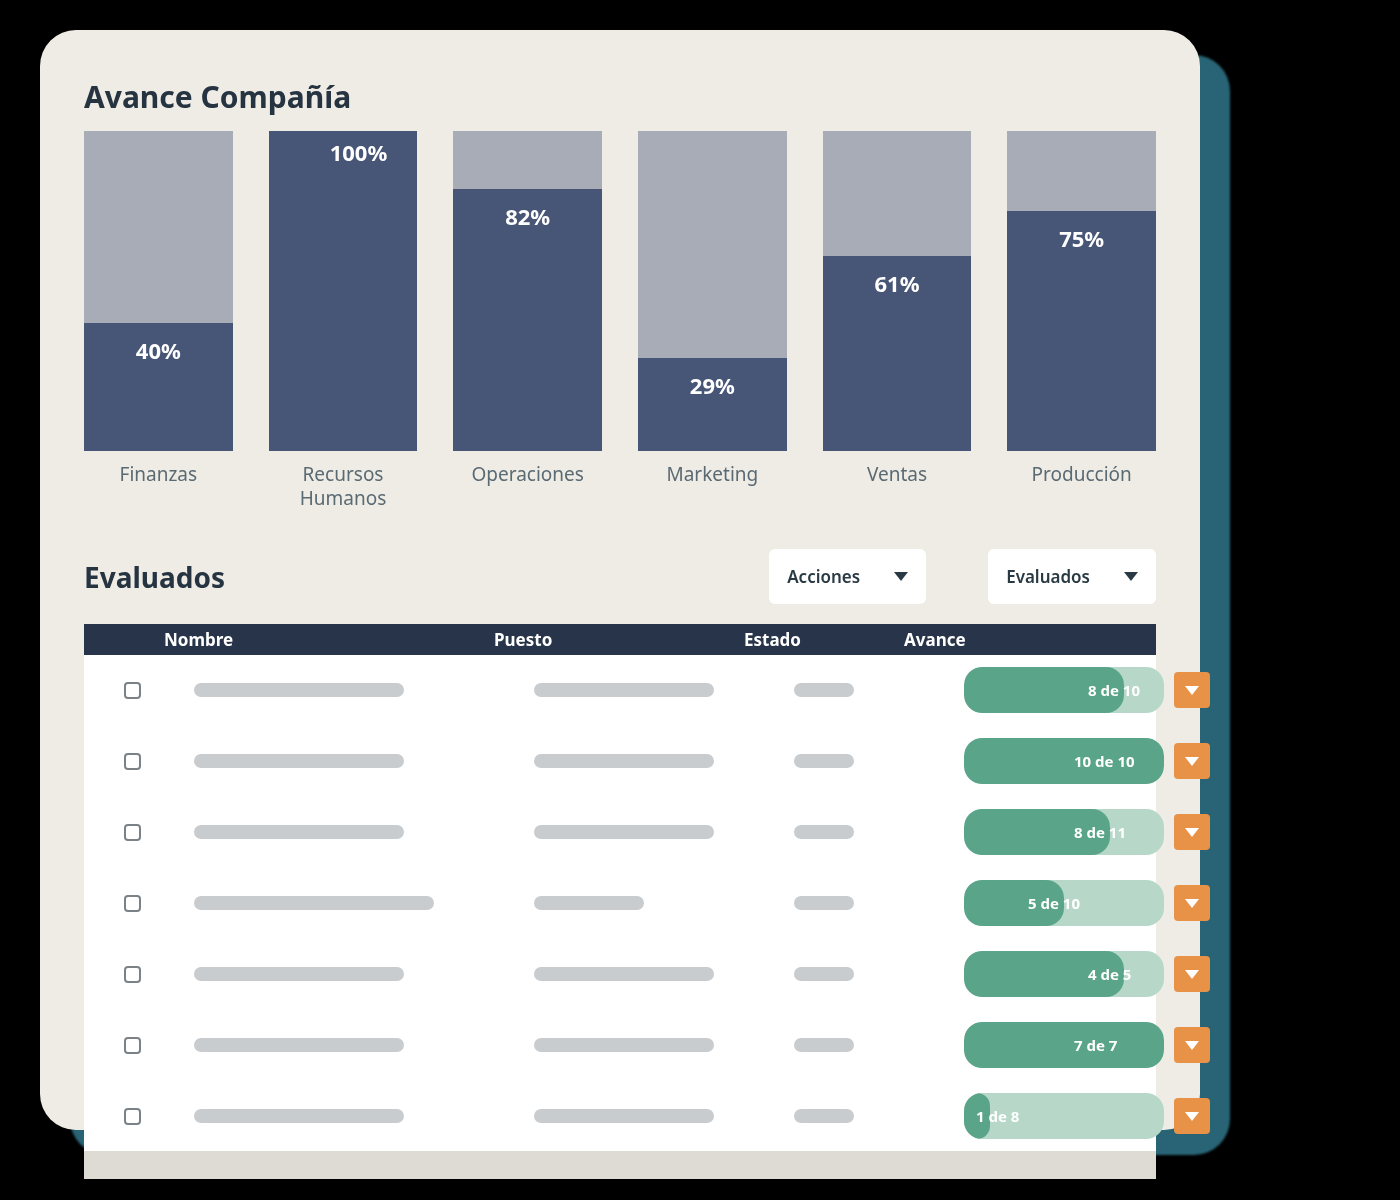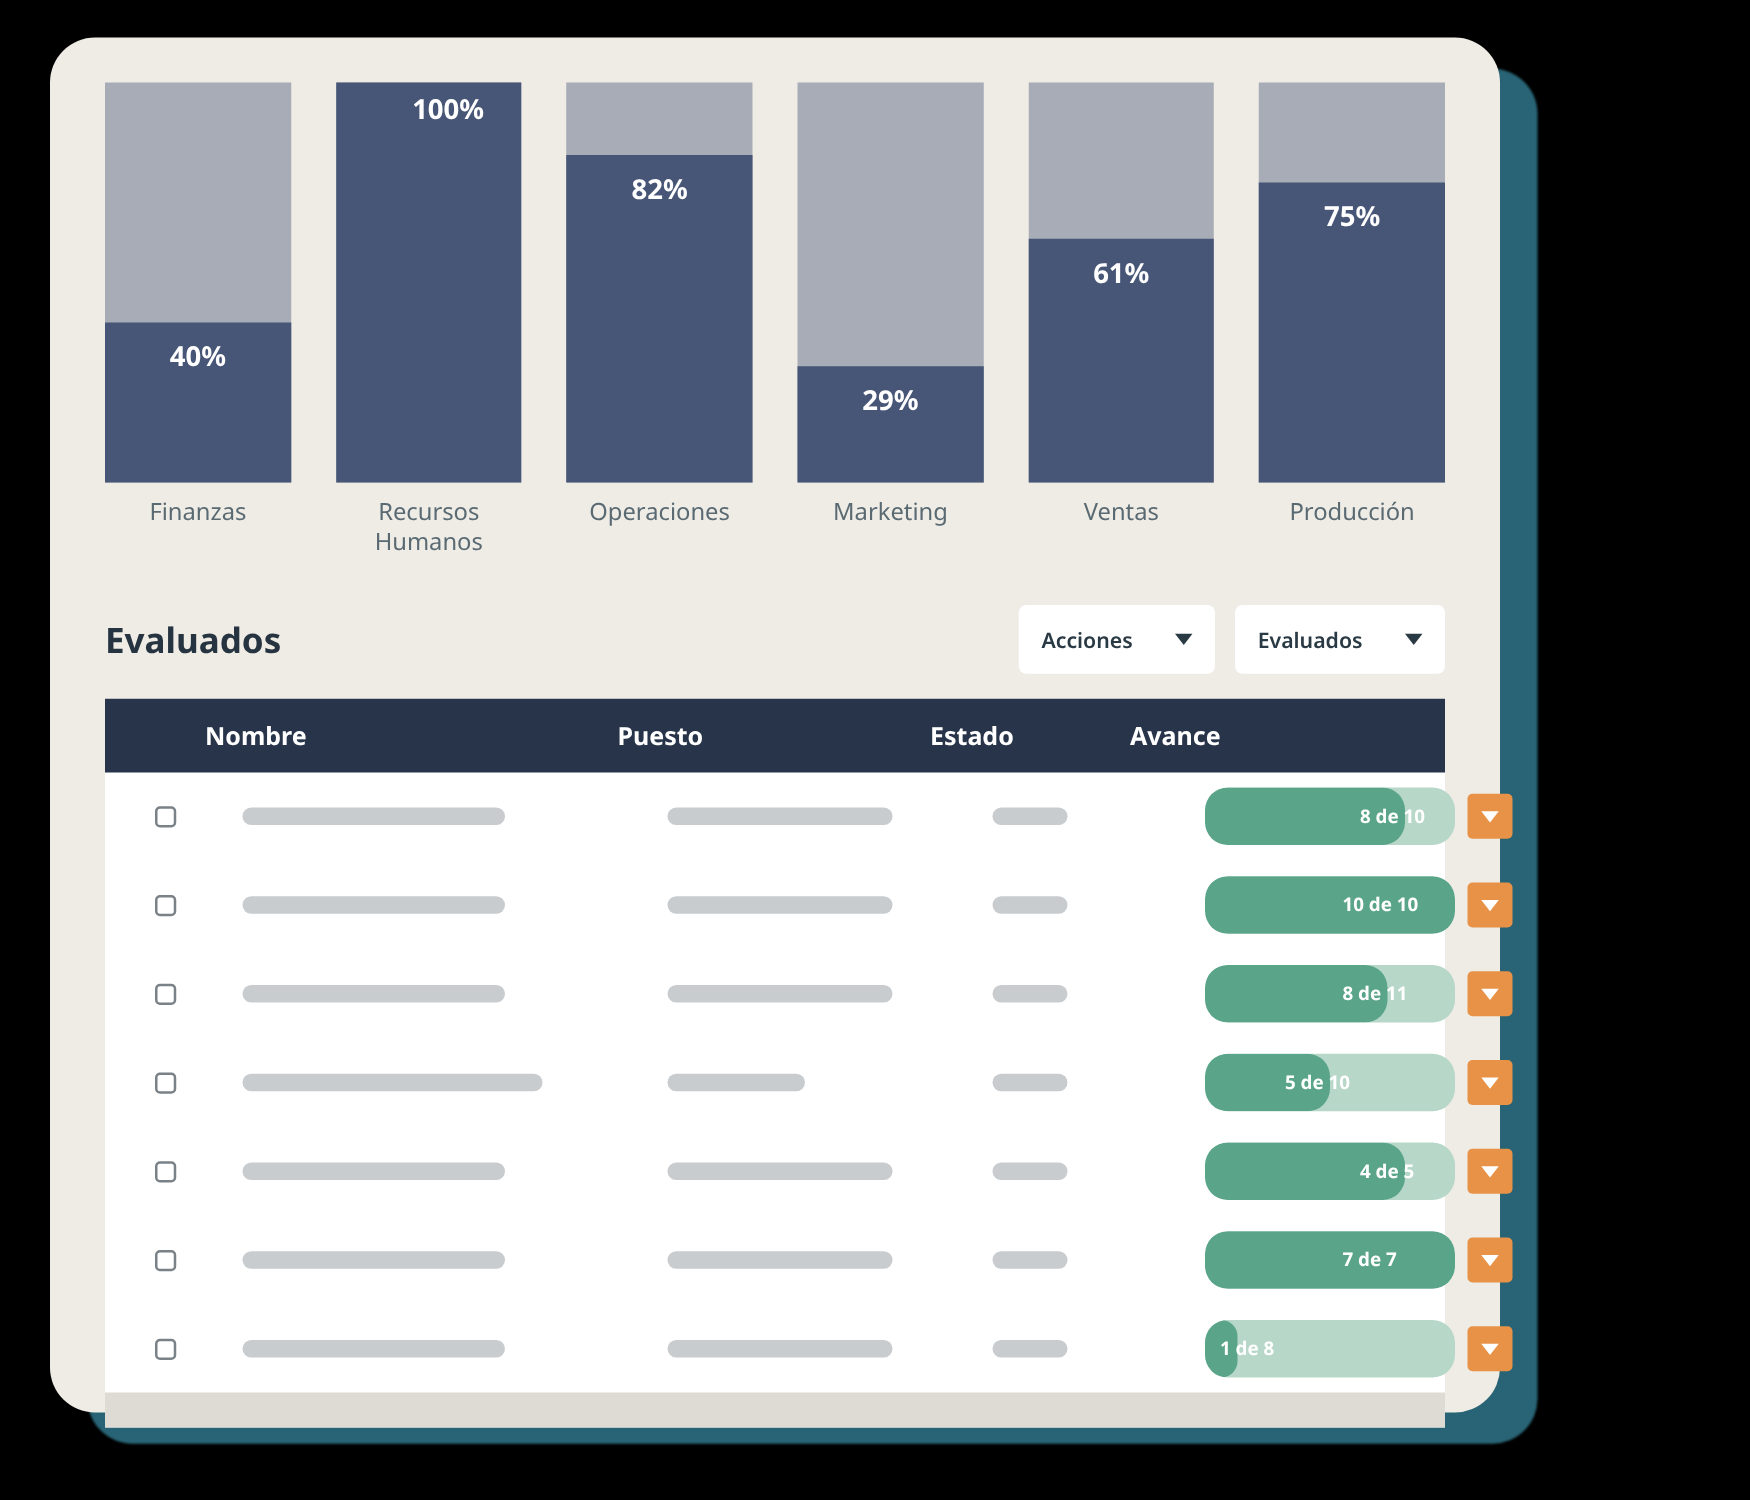--- a/index.html
+++ b/index.html
@@ -39,26 +39,26 @@
   .bar-bg { position:absolute; inset:0; background:var(--grey-bar); }
   .bar-fill { position:absolute; left:0; right:0; bottom:0; background:var(--navy-bar); }
   .bar-label { position:absolute; left:0; right:0; text-align:center; color:#fff; font-weight:700; font-size:22px; }
   .cat-label { margin-top:12px; font-size:19px; color:#5a6a73; text-align:center; line-height:1.25; min-height:48px; }
 
   
   .toolbar { display:flex; align-items:center; margin-top:38px; gap:16px; }
   .toolbar h2 { margin:0; font-size:28px; font-weight:700; color:var(--text); flex:0 0 auto; }
   .spacer { flex:1; }
   .btn-primary { background:var(--green); color:#fff; font-weight:600; padding:16px 22px; border-radius:6px; font-size:17px; cursor:pointer; }
-  .dropdown { background:#fff; color:#2a3a44; font-weight:600; padding:16px 18px; border-radius:6px; font-size:17px; display:flex; align-items:center; gap:34px; cursor:pointer; min-width:150px; }
+  .dropdown { background:#fff; color:#2a3a44; font-weight:600; padding:16px 18px; border-radius:6px; font-size:17px; display:flex; align-items:center; gap:34px; cursor:pointer; min-width:150px;margin-left:46px; }
   .tri-down { width:0; height:0; border-left:7px solid transparent; border-right:7px solid transparent; border-top:9px solid #2a3a44; }
 
   
   .table { margin-top:20px; background:#fff; }
-  .thead { background:var(--navy); color:#fff; display:grid; grid-template-columns:60px 330px 250px 160px 1fr; padding:16px 20px; font-size:20px; font-weight:700; }
+  .thead { background:var(--navy); color:#fff; display:grid; grid-template-columns:60px 330px 250px 160px 1fr; padding:4px 20px; font-size:17px; font-weight:700; }
   .trow { display:grid; grid-template-columns:60px 330px 250px 160px 200px 36px; align-items:center; padding:12px 20px 12px 40px; gap:10px; }
   .trow + .trow { border-top:1px solid transparent; }
   .chk { width:17px; height:17px; border:2px solid #7a8288; border-radius:4px; cursor:pointer; }
   .pill { height:14px; background:var(--grey-pill); border-radius:7px; }
   .w-long{width:210px}.w-mid{width:180px}.w-short{width:110px}.w-xl{width:240px}.w-tiny{width:60px}
 
   .progress { position:relative; height:46px; background:var(--green-pale); border-radius:18px; overflow:hidden; }
   .progress-fill { position:absolute; left:0; top:0; bottom:0; background:var(--green-light); border-radius:18px; }
   .progress-text { position:absolute; top:50%; transform:translateY(-50%); color:#fff; font-weight:700; font-size:15px; white-space:nowrap; }
 
@@ -66,20 +66,21 @@
   .tri-white { width:0; height:0; border-left:7px solid transparent; border-right:7px solid transparent; border-top:9px solid #fff; }
 
   .table-footer { height:28px; background:#dedbd4; }
 </style>
 </head>
 <body>
 
 <div class="card-shadow"></div>
 <div class="card">
 
+  <h1 class="section-title">Avance Compañía</h1>
 
   <div class="chart" id="chart">
       <div class="chart-col">
         <div class="bar-wrap">
           <div class="bar-bg"></div>
           <div class="bar-fill" style="height: 40%;"></div>
           <div class="bar-label" style="top: 204px;">40%</div>
         </div>
         <div class="cat-label">Finanzas</div>
       </div>

